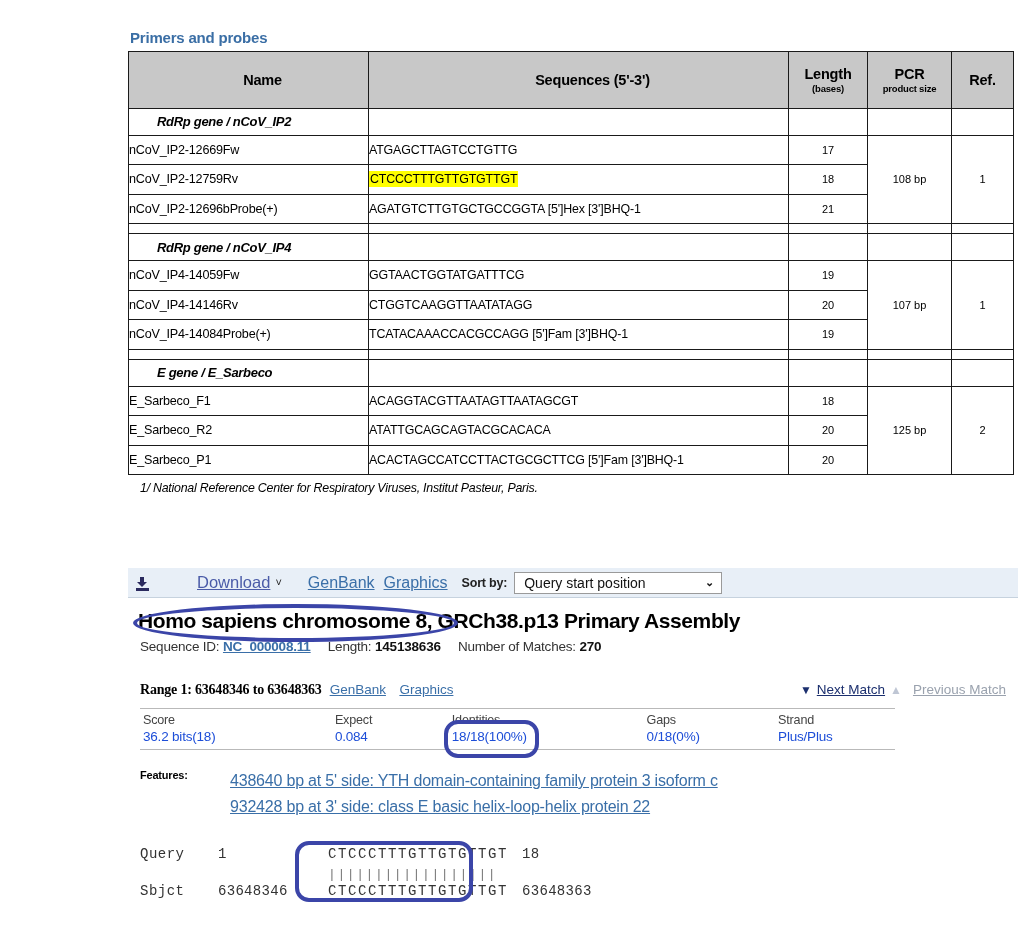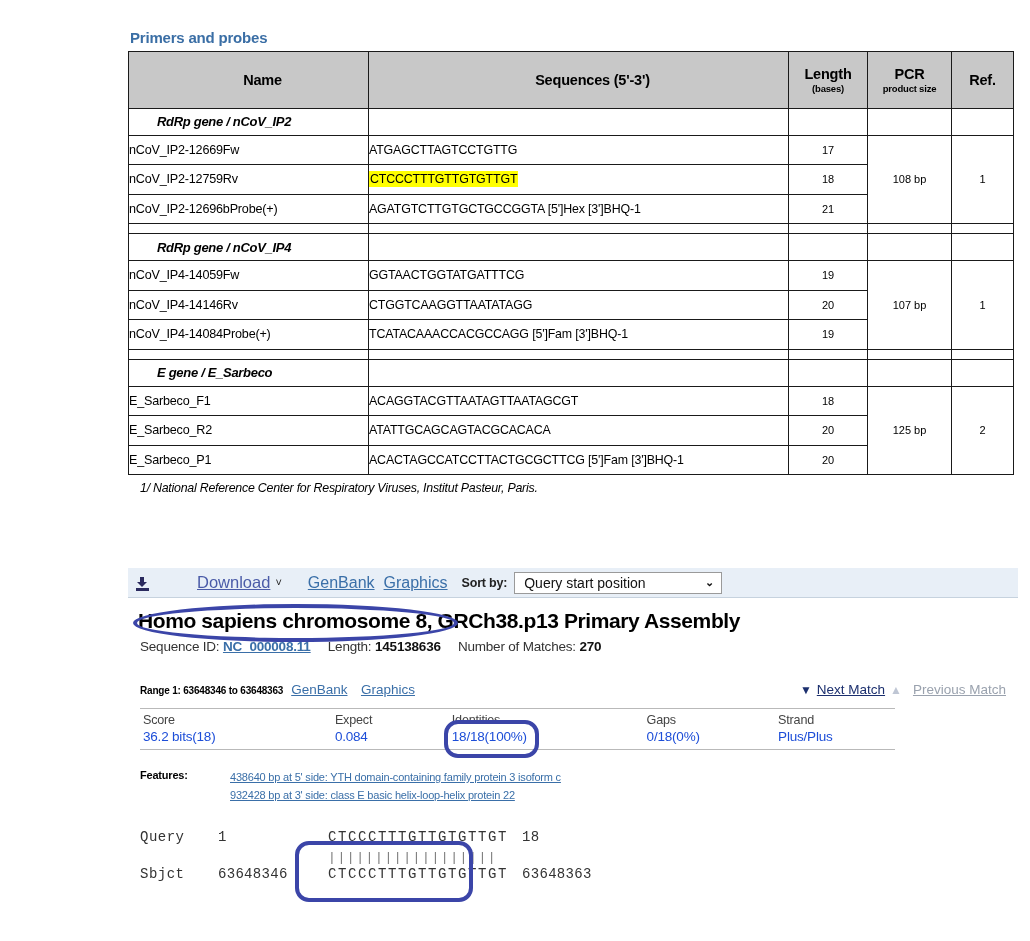--- a/index.html
+++ b/index.html
@@ -208,21 +208,21 @@
   .blast-subline .val { font-weight: bold; color: #111; }
   .blast-subline a.blue-link { font-size: 13.5px; font-weight: bold; }
   .sp-wide { display: inline-block; width: 10px; }
 
   .range-row {
     margin: 26px 0 0 12px;
     display: flex;
     align-items: baseline;
     width: 866px;
   }
-  .range-txt { font-size: 10px; font-weight: bold; letter-spacing: -0.2px; }
+  .range-txt { font-size: 14px; font-weight: bold; letter-spacing: -0.2px; font-family: Liberation Serif, serif; }
   .range-links { margin-left: 8px; }
   .range-links a.blue-link { font-size: 13.5px; margin-right: 9px; }
   .match-nav { margin-left: auto; display: flex; align-items: baseline; gap: 5px; }
   .tri { font-size: 12px; }
   .tri.down { color: #1b2f6e; }
   .tri.up { color: #bfc6d4; }
   .next-match { color: #1b2f6e; font-size: 13.5px; text-decoration: underline; font-weight: normal; }
   .prev-match { color: #9aa2ae; font-size: 13.5px; text-decoration: underline; margin-left: 6px; }
 
   .stats-table {
@@ -247,21 +247,21 @@
     display: flex;
   }
   .features-label {
     font-size: 11px; font-weight: bold; letter-spacing: -0.2px;
     width: 90px; padding-top: 1px;
   }
   .features-list a {
     display: block;
     color: #3a6fa8;
     text-decoration: underline;
-    font-size: 11px;
+    font-size: 16px;
     letter-spacing: -0.2px;
     line-height: 1.65;
     cursor: pointer;
   }
 
   .alignment {
     margin: 26px 0 0 12px;
     font-family: "Liberation Mono", monospace;
     font-size: 14px;
     color: #333;

